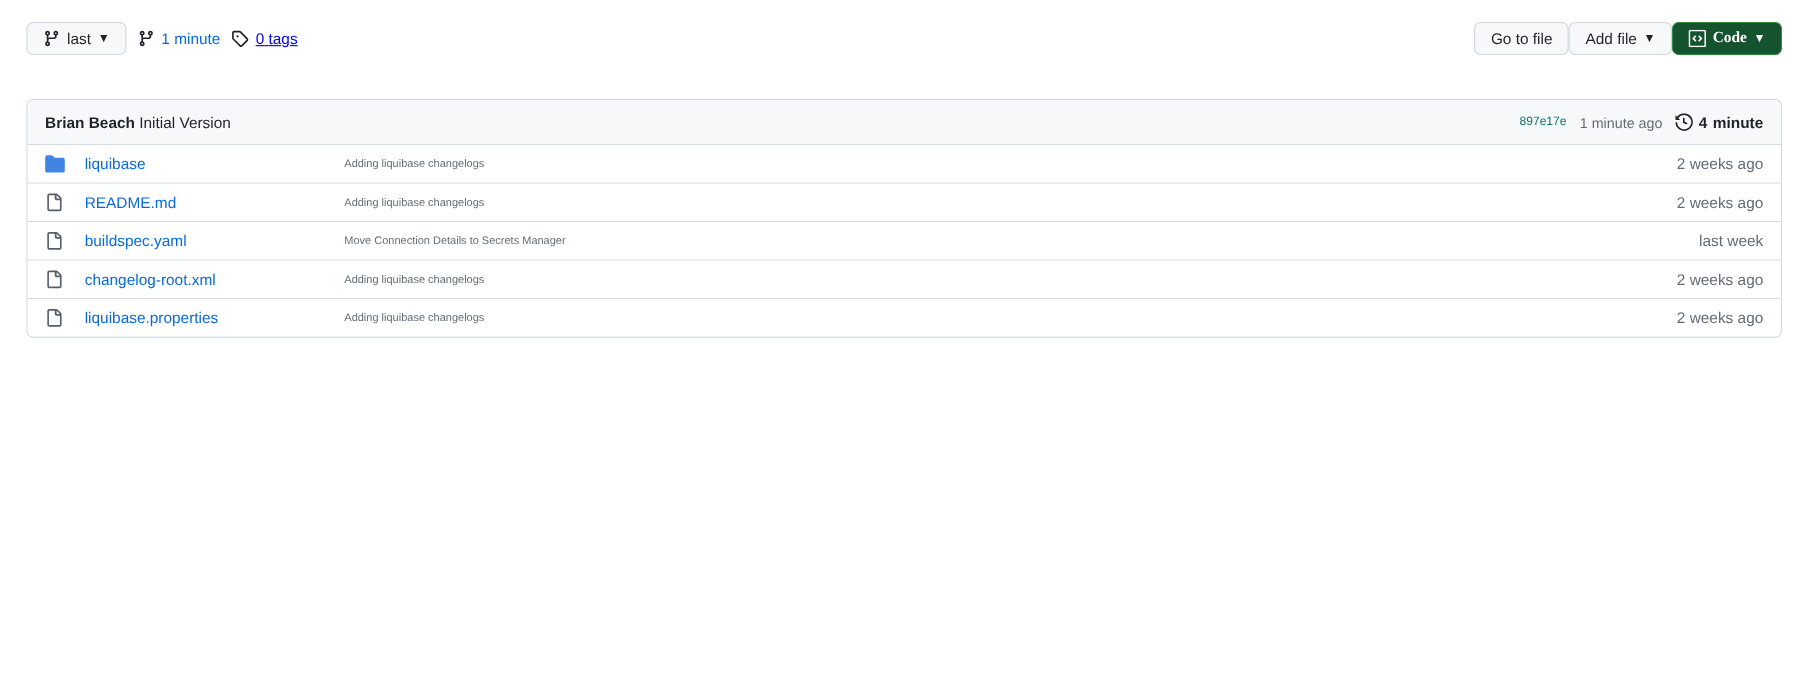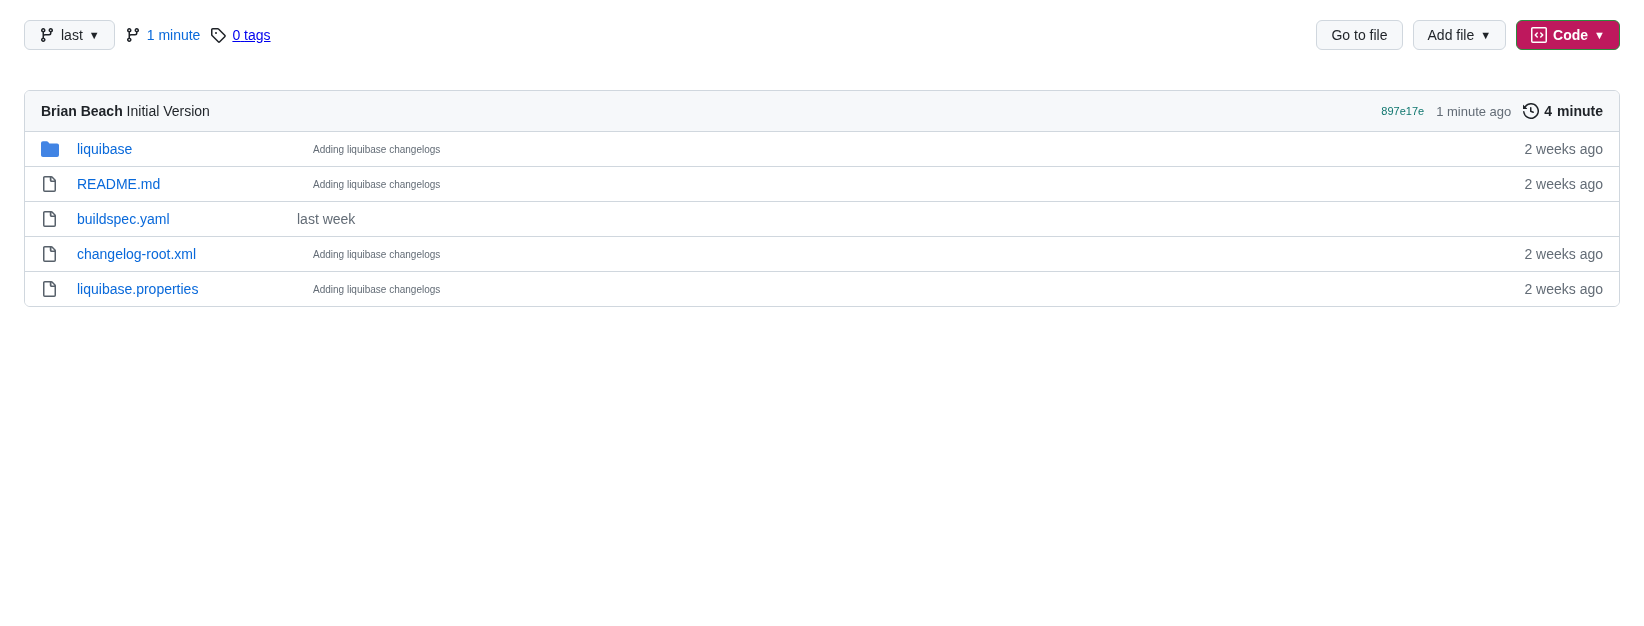--- a/index.html
+++ b/index.html
@@ -20,43 +20,43 @@
     }
     .toolbar-left {
       display: flex;
       align-items: center;
       gap: 10px;
       flex: 1;
     }
     .toolbar-right {
       display: flex;
       align-items: flex-end;
-      gap: 10px;
     }
 
     .btn {
       display: inline-flex;
       align-items: center;
       gap: 6px;
       padding: 6px 14px;
       border: 1px solid #d0d7de;
       border-radius: 6px;
       background: #f6f8fa;
       color: #1f2328;
       font-size: 14px;
       cursor: pointer;
       font-weight: 500;
       white-space: nowrap;
     }
 
     .btn-code {
-      background: #be185d;
+      background: #14532d;
       border-color: #2d8a3e;
       color: #ffffff;
       font-weight: 600;
+      font-family: Liberation Serif, serif;
     }
 
     .branch-info {
       display: flex;
       align-items: center;
       gap: 6px;
       color: #1f2328;
       font-size: 14px;
     }
     .branch-info a {
@@ -261,20 +261,21 @@
       <div class="file-commit-msg">Adding liquibase changelogs</div>
       <div class="file-time">2 weeks ago</div>
     </div>
       <div class="file-row">
       <div class="file-icon">
           <svg class="file-icon-svg" viewBox="0 0 16 16" fill="#57606a" xmlns="http://www.w3.org/2000/svg">
         <path d="M2 1.75C2 .784 2.784 0 3.75 0h6.586c.464 0 .909.184 1.237.513l2.914 2.914c.329.328.513.773.513 1.237v9.586A1.75 1.75 0 0 1 13.25 16h-9.5A1.75 1.75 0 0 1 2 14.25Zm1.75-.25a.25.25 0 0 0-.25.25v12.5c0 .138.112.25.25.25h9.5a.25.25 0 0 0 .25-.25V6h-2.75A1.75 1.75 0 0 1 8.75 4.25V1.5Zm6.75.062V4.25c0 .138.112.25.25.25h2.688l-.011-.013-2.914-2.914-.013-.011Z"></path>
       </svg>
         </div>
       <a href="#" class="file-name">buildspec.yaml</a>
+      <div class="file-commit-msg">Move Connection Details to Secrets Manager</div>
       <div class="file-time">last week</div>
     </div>
       <div class="file-row">
       <div class="file-icon">
           <svg class="file-icon-svg" viewBox="0 0 16 16" fill="#57606a" xmlns="http://www.w3.org/2000/svg">
         <path d="M2 1.75C2 .784 2.784 0 3.75 0h6.586c.464 0 .909.184 1.237.513l2.914 2.914c.329.328.513.773.513 1.237v9.586A1.75 1.75 0 0 1 13.25 16h-9.5A1.75 1.75 0 0 1 2 14.25Zm1.75-.25a.25.25 0 0 0-.25.25v12.5c0 .138.112.25.25.25h9.5a.25.25 0 0 0 .25-.25V6h-2.75A1.75 1.75 0 0 1 8.75 4.25V1.5Zm6.75.062V4.25c0 .138.112.25.25.25h2.688l-.011-.013-2.914-2.914-.013-.011Z"></path>
       </svg>
         </div>
       <a href="#" class="file-name">changelog-root.xml</a>
       <div class="file-commit-msg">Adding liquibase changelogs</div>

